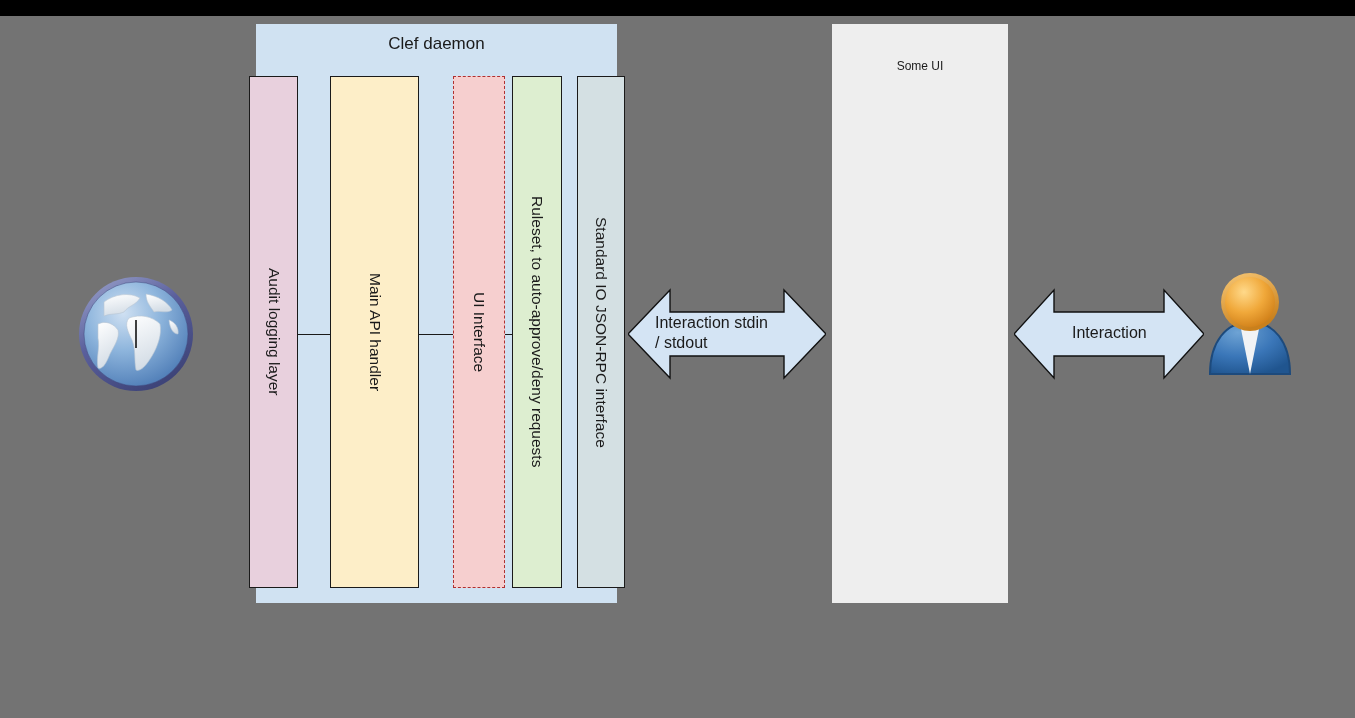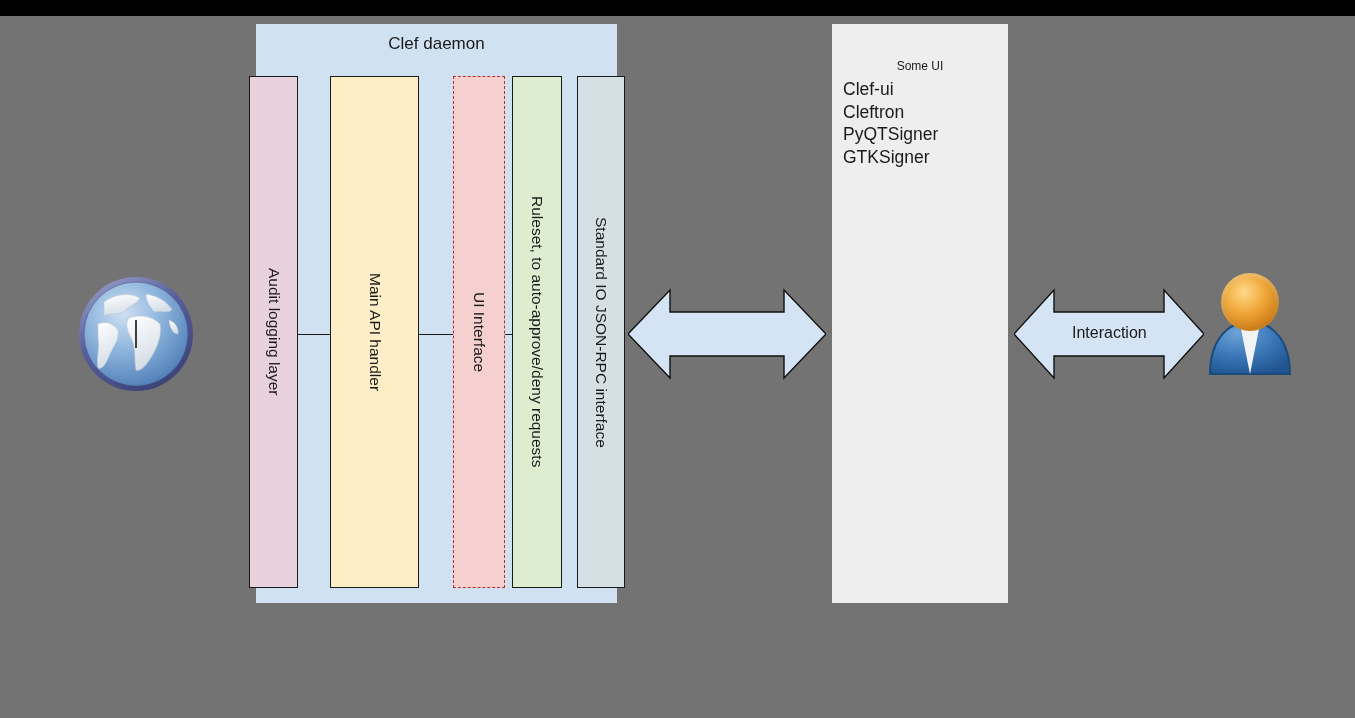--- a/index.html
+++ b/index.html
@@ -207,29 +207,25 @@
   </div>
   <div class="vbox" id="box-stdio">
     <span class="vlabel">Standard IO JSON-RPC interface</span>
   </div>
 
   <div class="arrow-wrap" id="arrow-stdio-wrap">
     <svg class="arrow-svg" width="198" height="100" viewBox="0 0 198 100" xmlns="http://www.w3.org/2000/svg">
       <polygon points="0,50 42,6 42,28 156,28 156,6 198,50 156,94 156,72 42,72 42,94" fill="#d4e4f4" stroke="#111111" stroke-width="1.4"></polygon>
     </svg>
   </div>
+  <div class="arrow-label" id="arrow-stdio-label">Interaction stdin
+/ stdout</div>
 
   <div class="someui-box"></div>
   <div class="someui-title">Some UI</div>
-  <div class="someui-list">
-    <div>Clef-ui</div>
-    <div>Cleftron</div>
-    <div>PyQTSigner</div>
-    <div>GTKSigner</div>
-  </div>
 
   <div class="arrow-wrap" id="arrow-user-wrap">
     <svg class="arrow-svg" width="190" height="100" viewBox="0 0 190 100" xmlns="http://www.w3.org/2000/svg">
       <polygon points="0,50 40,6 40,28 150,28 150,6 190,50 150,94 150,72 40,72 40,94" fill="#d4e4f4" stroke="#111111" stroke-width="1.4"></polygon>
     </svg>
   </div>
   <div class="arrow-label" id="arrow-user-label">Interaction</div>
 
   <div class="usericon">
     <svg width="96" height="106" viewBox="0 0 96 106" xmlns="http://www.w3.org/2000/svg">

